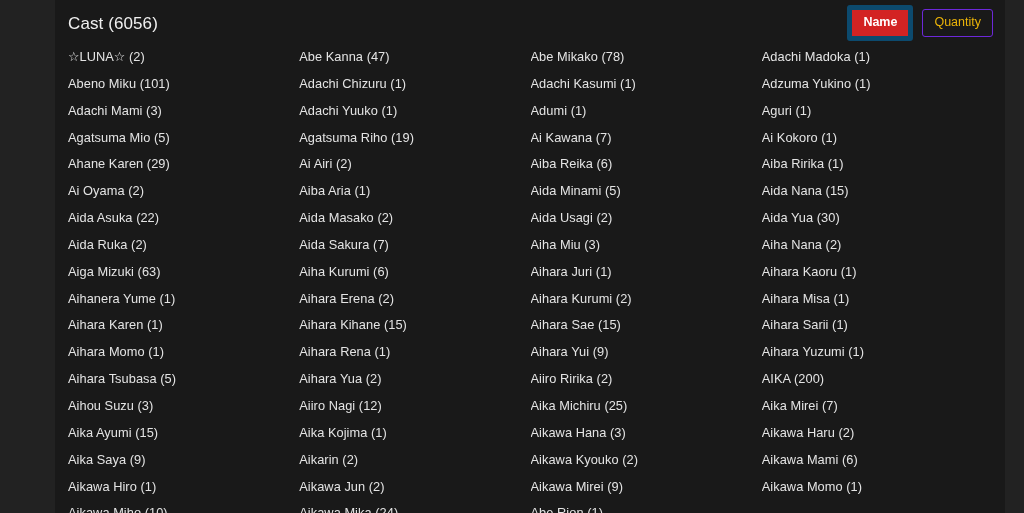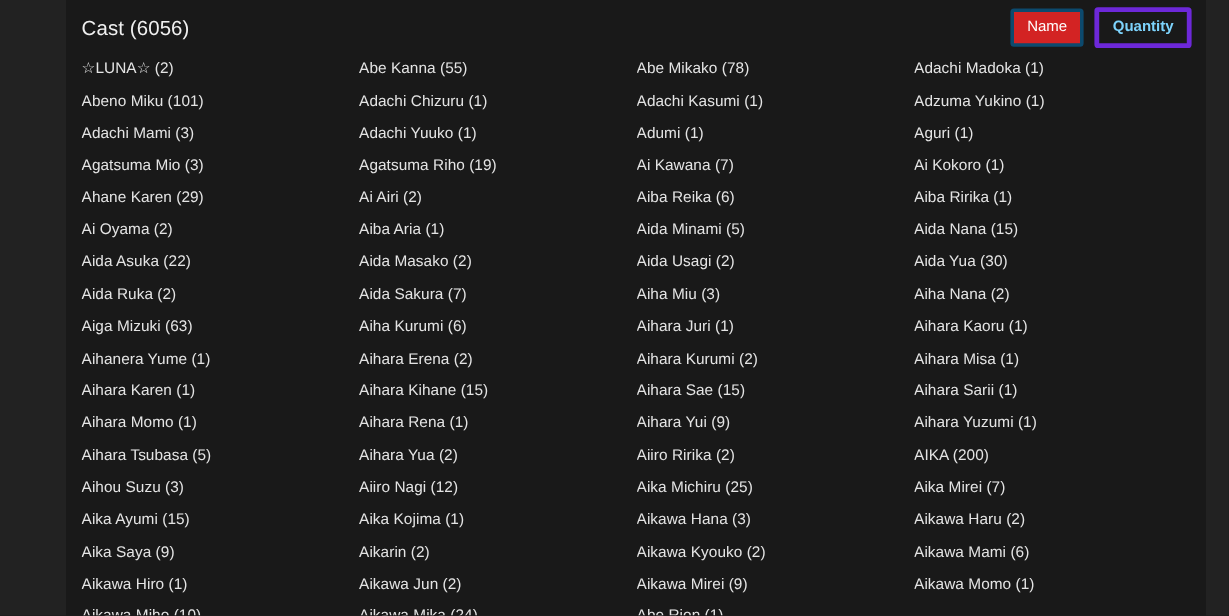--- a/index.html
+++ b/index.html
@@ -66,28 +66,28 @@
     padding: 6px 11px 7px;
     border-radius: 3px;
     cursor: pointer;
     white-space: nowrap;
     display: inline-block;
   }
 
   .btn-active {
     background: #d32323;
     color: #ffffff;
-    border: 3px solid #0c4a6e;
+    border: 5px solid #0c4a6e;
+    font-weight: bold;
   }
 
   .btn-idle {
     background: transparent;
-    color: #7dd3fc;
-    border: 4px solid #6d28d9;
-    font-weight: bold;
+    color: #eab308;
+    border: 1px solid #6d28d9;
   }
 
   .cast-grid {
     display: grid;
     grid-template-columns: repeat(4, 1fr);
     column-gap: 0;
     row-gap: 0;
     padding: 0 12px 0 13px;
     grid-auto-flow: column;
     grid-template-rows: repeat(18, 26.85px);
@@ -116,36 +116,36 @@
       <div class="sort-group">
         <span class="btn btn-active">Name</span>
         <span class="btn btn-idle">Quantity</span>
       </div>
     </div>
 
     <div class="cast-grid" id="cast-grid">
         <a class="cast-item">☆LUNA☆ (2)</a>
         <a class="cast-item">Abeno Miku (101)</a>
         <a class="cast-item">Adachi Mami (3)</a>
-        <a class="cast-item">Agatsuma Mio (3)</a>
+        <a class="cast-item">Agatsuma Mio (5)</a>
         <a class="cast-item">Ahane Karen (29)</a>
         <a class="cast-item">Ai Oyama (2)</a>
         <a class="cast-item">Aida Asuka (22)</a>
         <a class="cast-item">Aida Ruka (2)</a>
         <a class="cast-item">Aiga Mizuki (63)</a>
         <a class="cast-item">Aihanera Yume (1)</a>
         <a class="cast-item">Aihara Karen (1)</a>
         <a class="cast-item">Aihara Momo (1)</a>
         <a class="cast-item">Aihara Tsubasa (5)</a>
         <a class="cast-item">Aihou Suzu (3)</a>
         <a class="cast-item">Aika Ayumi (15)</a>
         <a class="cast-item">Aika Saya (9)</a>
         <a class="cast-item">Aikawa Hiro (1)</a>
         <a class="cast-item">Aikawa Miho (10)</a>
-        <a class="cast-item">Abe Kanna (55)</a>
+        <a class="cast-item">Abe Kanna (47)</a>
         <a class="cast-item">Adachi Chizuru (1)</a>
         <a class="cast-item">Adachi Yuuko (1)</a>
         <a class="cast-item">Agatsuma Riho (19)</a>
         <a class="cast-item">Ai Airi (2)</a>
         <a class="cast-item">Aiba Aria (1)</a>
         <a class="cast-item">Aida Masako (2)</a>
         <a class="cast-item">Aida Sakura (7)</a>
         <a class="cast-item">Aiha Kurumi (6)</a>
         <a class="cast-item">Aihara Erena (2)</a>
         <a class="cast-item">Aihara Kihane (15)</a>

